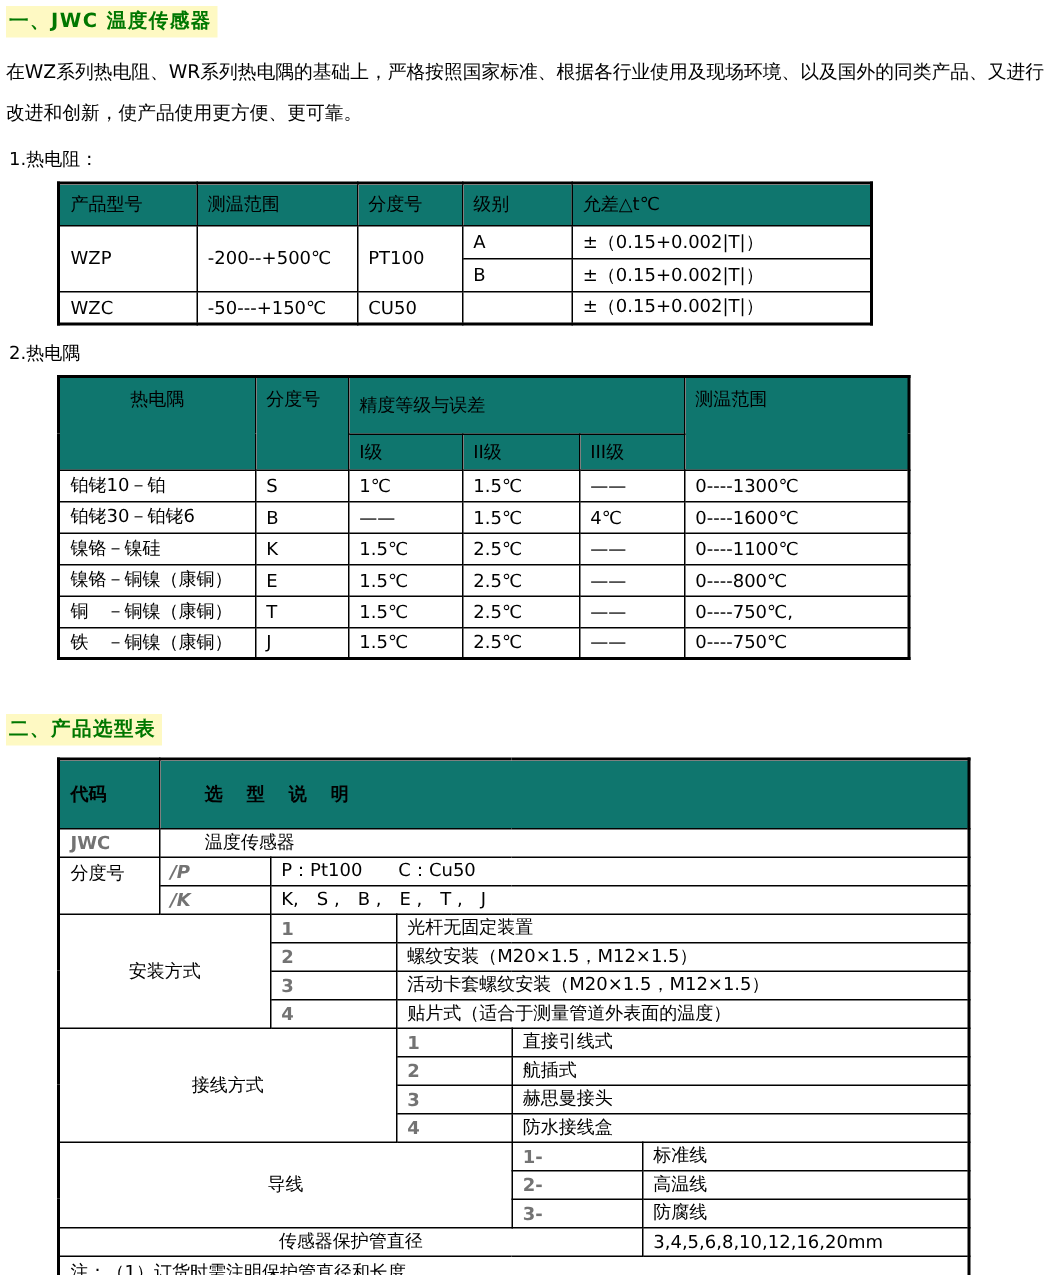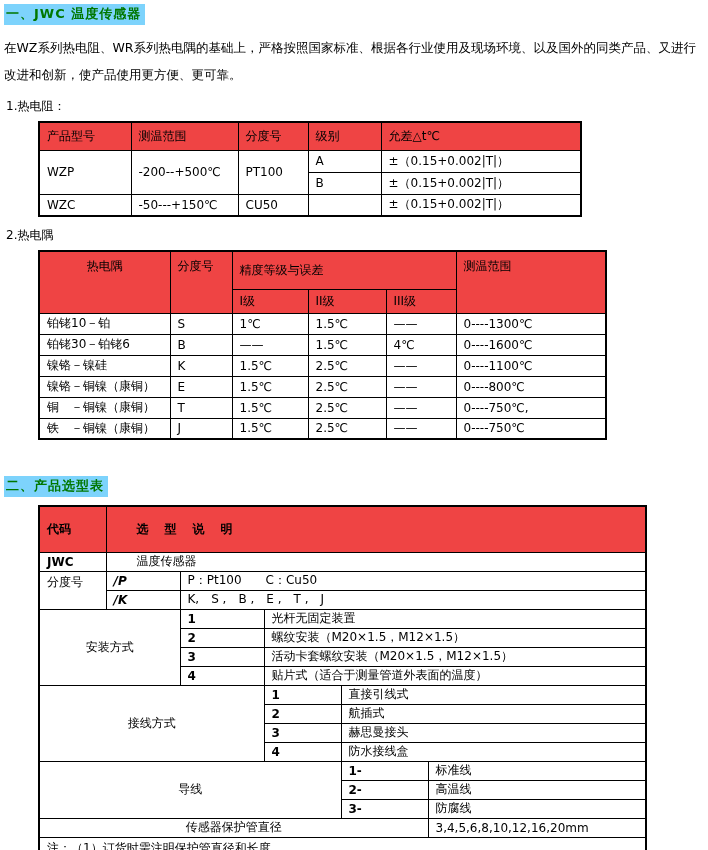--- a/index.html
+++ b/index.html
@@ -5,21 +5,21 @@
   * { box-sizing: border-box; }
   html,body { margin:0; padding:0; }
   body {
     width:708px; height:850px; overflow:hidden;
     background:#ffffff; color:#000;
     font-family:"DejaVu Sans","Liberation Sans",sans-serif;
     font-size:12px;
   }
   .sec-title {
     display:inline-block;
-    background:#7dd3fc;
+    background:#fef9c3;
     color:#007700;
     font-weight:bold;
     font-size:13px;
     padding:1px 4px 2px 2px;
     margin:4px 0 0 4px;
     letter-spacing:1px;
   }
   .intro {
     margin:9px 4px 0 4px;
     line-height:27px;
@@ -39,22 +39,22 @@
     font-size:12px;
   }
   td {
     border:1px solid #000;
     padding:0 7px;
     vertical-align:middle;
     text-align:left;
     overflow:hidden;
     white-space:nowrap;
   }
-  .yellow { background:#ef4444;margin-top:47px; }
-  .red { color:#000000; font-weight:bold; }
+  .yellow { background:#0f766e;margin-top:47px; }
+  .red { color:#737373; font-weight:bold; }
   .ital { font-style:italic; }
   .bold { font-weight:bold; }
   .center { text-align:center; }
   
   .t1 tr { height:22px; }
   .t1 tr.hdr { height:28px; }
   
   .t2 tr { height:21px; }
   .t2 tr.h1 { height:38px; }
   .t2 tr.h2 { height:24px; }

